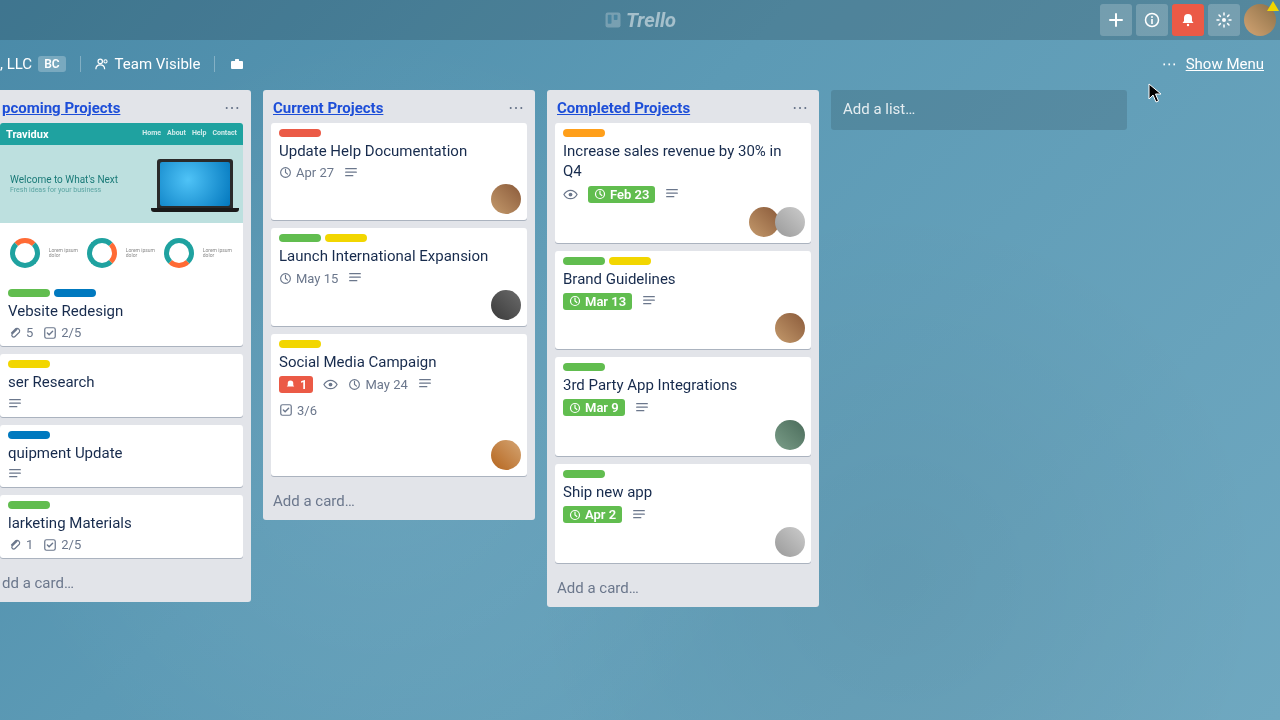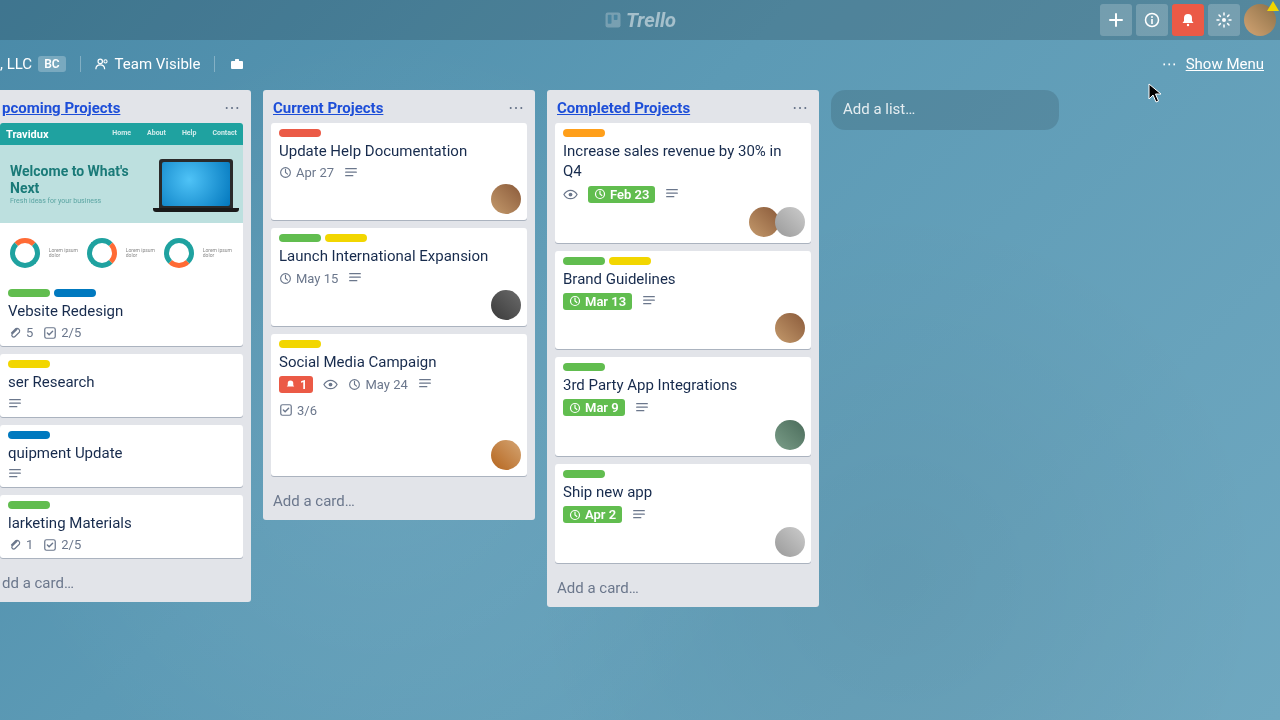--- a/index.html
+++ b/index.html
@@ -34,26 +34,26 @@
 .card-title { font-size:15px; color:#172b4d; line-height:1.35; margin-bottom:4px; }
 .badges { display:flex; align-items:center; flex-wrap:wrap; gap:10px; color:#6b778c; font-size:13px; }
 .badges .row2 { width:100%; display:flex; gap:10px; align-items:center; }
 .badge { display:inline-flex; align-items:center; gap:4px; }
 .badge.date-pill { background:#61bd4f; color:#fff; border-radius:3px; padding:1px 6px; font-weight:600; font-size:13px; }
 .badge.alert { background:#eb5a46; color:#fff; border-radius:3px; padding:1px 6px; font-weight:600; }
 .members { position:absolute; right:6px; bottom:6px; display:flex; }
 .member { width:30px; height:30px; border-radius:50%; margin-left:-4px; border:0; }
 .m0{background:linear-gradient(45deg,#c49a6c,#8a5a3a);} .m1{background:linear-gradient(45deg,#3a3a3a,#6b6b6b);} .m2{background:linear-gradient(45deg,#7b9e89,#4a6b5a);} .m3{background:linear-gradient(45deg,#b5651d,#d4a574);} .m4{background:linear-gradient(45deg,#999,#ccc);}
 .add-card { padding:8px 10px 10px 10px; color:#6b778c; font-size:15px; cursor:pointer; }
-.add-list { background:rgba(0,0,0,0.12); color:rgba(255,255,255,0.85); width:228px; height:40px; border-radius:14px; padding:10px 12px; font-size:15px; cursor:pointer; flex-shrink:0; }
+.add-list { background:rgba(0,0,0,0.12); color:rgba(255,255,255,0.85); width:296px; height:40px; border-radius:3px; padding:10px 12px; font-size:15px; cursor:pointer; flex-shrink:0; }
 .cover { height:160px; margin:-6px -8px 6px -8px; border-top-left-radius:3px; border-top-right-radius:3px; background:#e8e8e8; position:relative; overflow:hidden; }
 .cover .top{height:22px;background:#1fa2a0;display:flex;align-items:center;color:#fff;font-size:11px;font-weight:700;padding-left:6px;}
-.cover .nav{position:absolute;top:6px;right:6px;display:flex;gap:16px;font-size:7px;color:rgba(255,255,255,0.8);}
+.cover .nav{position:absolute;top:6px;right:6px;display:flex;gap:6px;font-size:7px;color:rgba(255,255,255,0.8);}
 .cover .mid{height:78px;background:#bde0df;display:flex;align-items:center;justify-content:space-between;padding:6px 10px;}
-.cover .h1{color:#1a7a78;font-size:14px;font-weight:700;line-height:1.2;}
+.cover .h1{color:#1a7a78;font-size:10px;font-weight:400;line-height:1.2;}
 .cover .sub{color:#5aa4a2;font-size:7px;}
 .cover .laptop{width:76px;height:50px;background:#2a2a2a;border-radius:3px 3px 0 0;position:relative;}
 .cover .laptop::after{content:"";position:absolute;left:-6px;right:-6px;bottom:-3px;height:4px;background:#1a1a1a;border-radius:0 0 3px 3px;}
 .cover .screen{position:absolute;inset:3px 3px 3px 3px;background:radial-gradient(circle at 40% 40%,#4fc3f7,#0277bd);border-radius:2px;}
 .cover .bot{height:60px;background:#fff;display:flex;align-items:center;justify-content:space-around;padding:4px 6px;}
 .donut{width:30px;height:30px;border-radius:50%;border:5px solid #1fa2a0;position:relative;}
 .donut.d1{border-top-color:#ff6b35;} .donut.d2{border-right-color:#ff6b35;} .donut.d3{border-bottom-color:#ff6b35;}
 .dtxt{font-size:5px;color:#888;line-height:1;width:30px;}
 .cursor { position:absolute; top:82px; left:1147px; z-index:5; pointer-events:none; }
 svg { display:block; }

